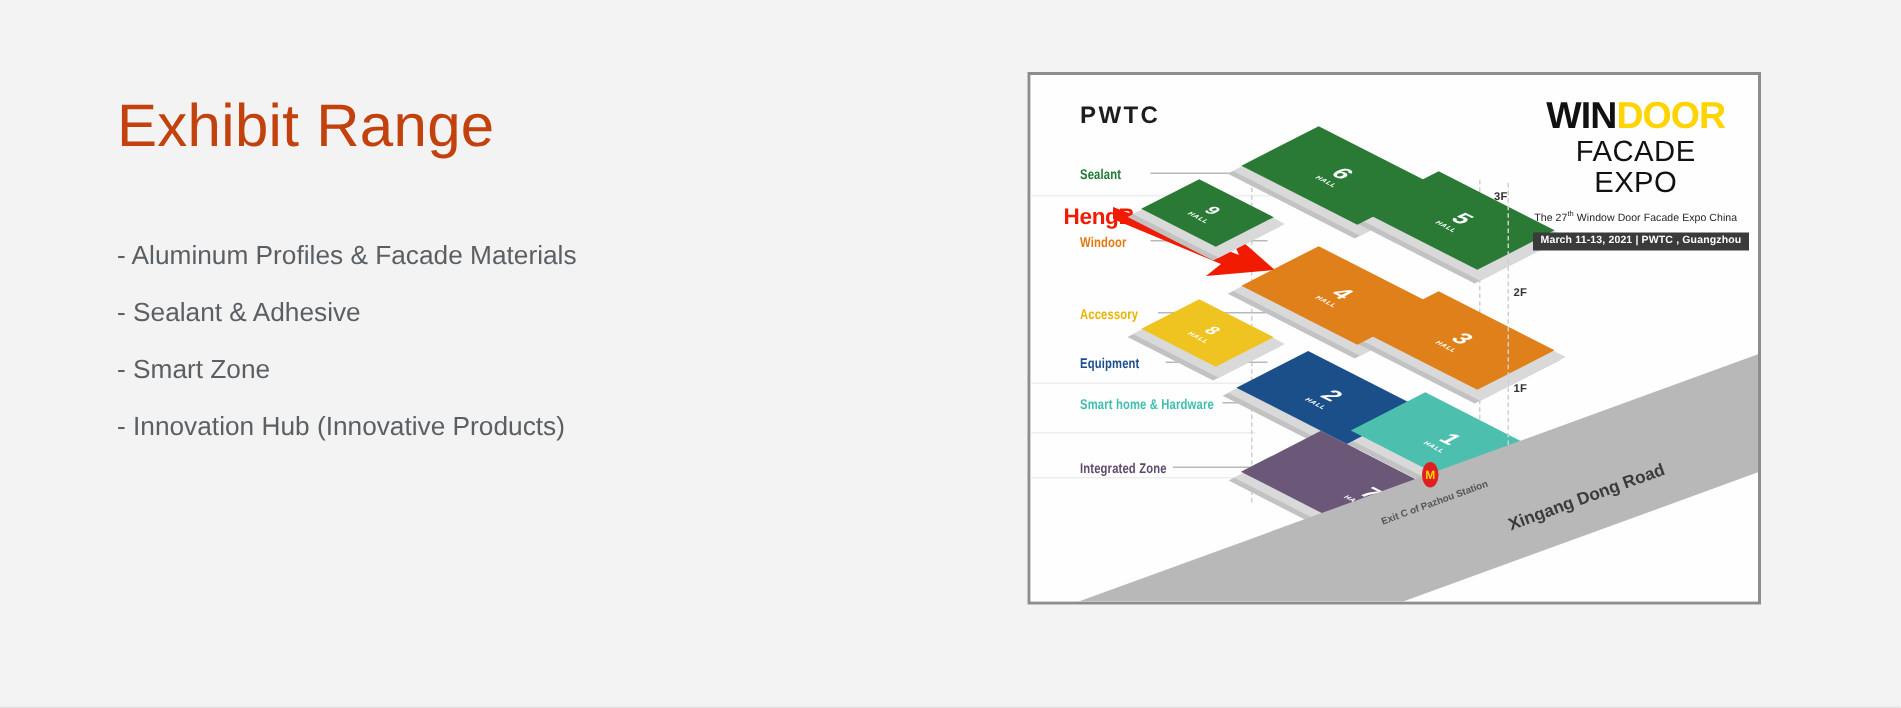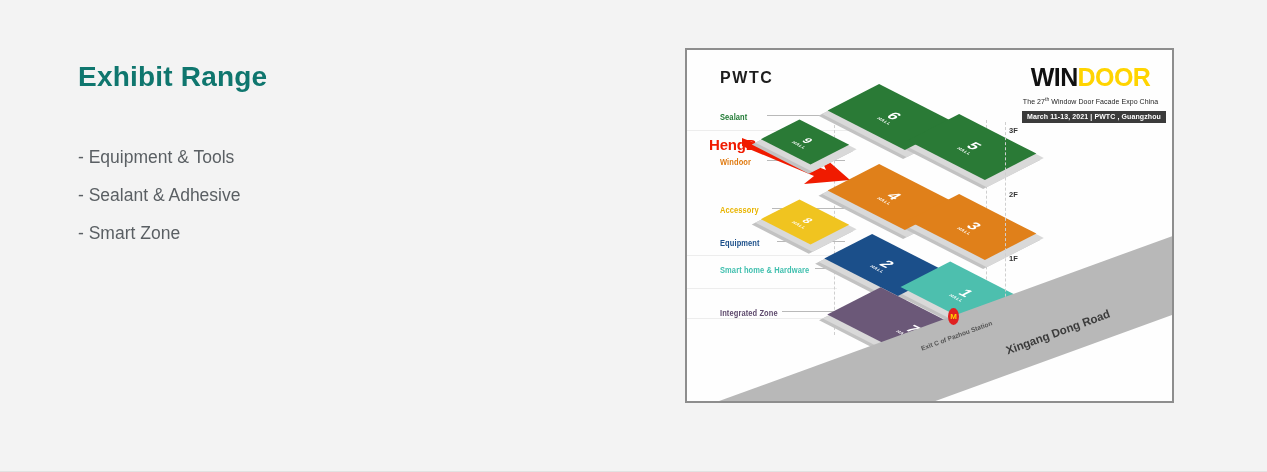--- a/index.html
+++ b/index.html
@@ -18,23 +18,23 @@
   }
 
   
   .left-col {
     position: absolute;
     left: 78px;
     top: 62px;
     width: 560px;
   }
   .page-title {
-    font-size: 28px;
-    font-weight: 700;
-    color: #0f766e;
+    font-size: 40px;
+    font-weight: 400;
+    color: #c2410c;
     letter-spacing: 0.2px;
     margin: 0;
     line-height: 1.1;
   }
   .bullet-list {
     margin: 0;
     padding: 0;
     list-style: none;
     margin-top: 56px;
   }
@@ -255,23 +255,24 @@
     height: 1px;
     background: #ededed;
   }
 </style>
 </head>
 <body>
 
 <div class="left-col">
   <h1 class="page-title">Exhibit Range</h1>
   <ul class="bullet-list">
-    <li class="bullet-item">- Equipment &amp; Tools</li>
+    <li class="bullet-item">- Aluminum Profiles &amp; Facade Materials</li>
     <li class="bullet-item">- Sealant &amp; Adhesive</li>
     <li class="bullet-item">- Smart Zone</li>
+    <li class="bullet-item">- Innovation Hub (Innovative Products)</li>
   </ul>
 </div>
 
 <div class="plan-card">
   <div class="plan-inner">
 
     <div class="pwtc-title">PWTC</div>
 
     <div class="guide-h" style="left:0; top:80px; width:230px;"></div>
     <div class="guide-h" style="left:0; top:205px; width:150px;"></div>
@@ -353,30 +354,31 @@
       </div>
 
       <div class="slab" style="left:160px; top:252px; width:130px; height:64px;"></div>
       <div class="hall" style="left:162px; top:251px; width:124px; height:58px; background:#6b5878;">
         <span class="hall-num">7</span>
         <span class="hall-sub">HALL</span>
       </div>
     </div>
 
     <div class="guide-v" style="left:318px; top:72px; height:210px;"></div>
-    <div class="floor-label" style="left:322px; top:76px;text-align:center;">3F</div>
+    <div class="floor-label" style="left:309px; top:76px;text-align:center;">3F</div>
     <div class="floor-label" style="left:322px; top:140px;">2F</div>
     <div class="floor-label" style="left:322px; top:204px;">1F</div>
     <div class="floor-label" style="left:320px; top:266px;">B1F</div>
 
     <div class="road-band"></div>
     <div class="road-name">Xingang Dong Road</div>
     <div class="metro-marker">M</div>
     <div class="exit-label">Exit C of Pazhou Station</div>
 
     <div class="logo-block">
       <div class="logo-line1"><span class="logo-win">WIN</span><span class="logo-door">DOOR</span></div>
+      <div class="logo-line2">FACADE EXPO</div>
       <div class="logo-tagline"><span>The 27</span><sup>th</sup><span> Window Door Facade Expo China</span></div>
       <div class="logo-datebar">March 11-13, 2021  |  PWTC , Guangzhou</div>
     </div>
 
   </div>
 </div>
 
 </body></html>

